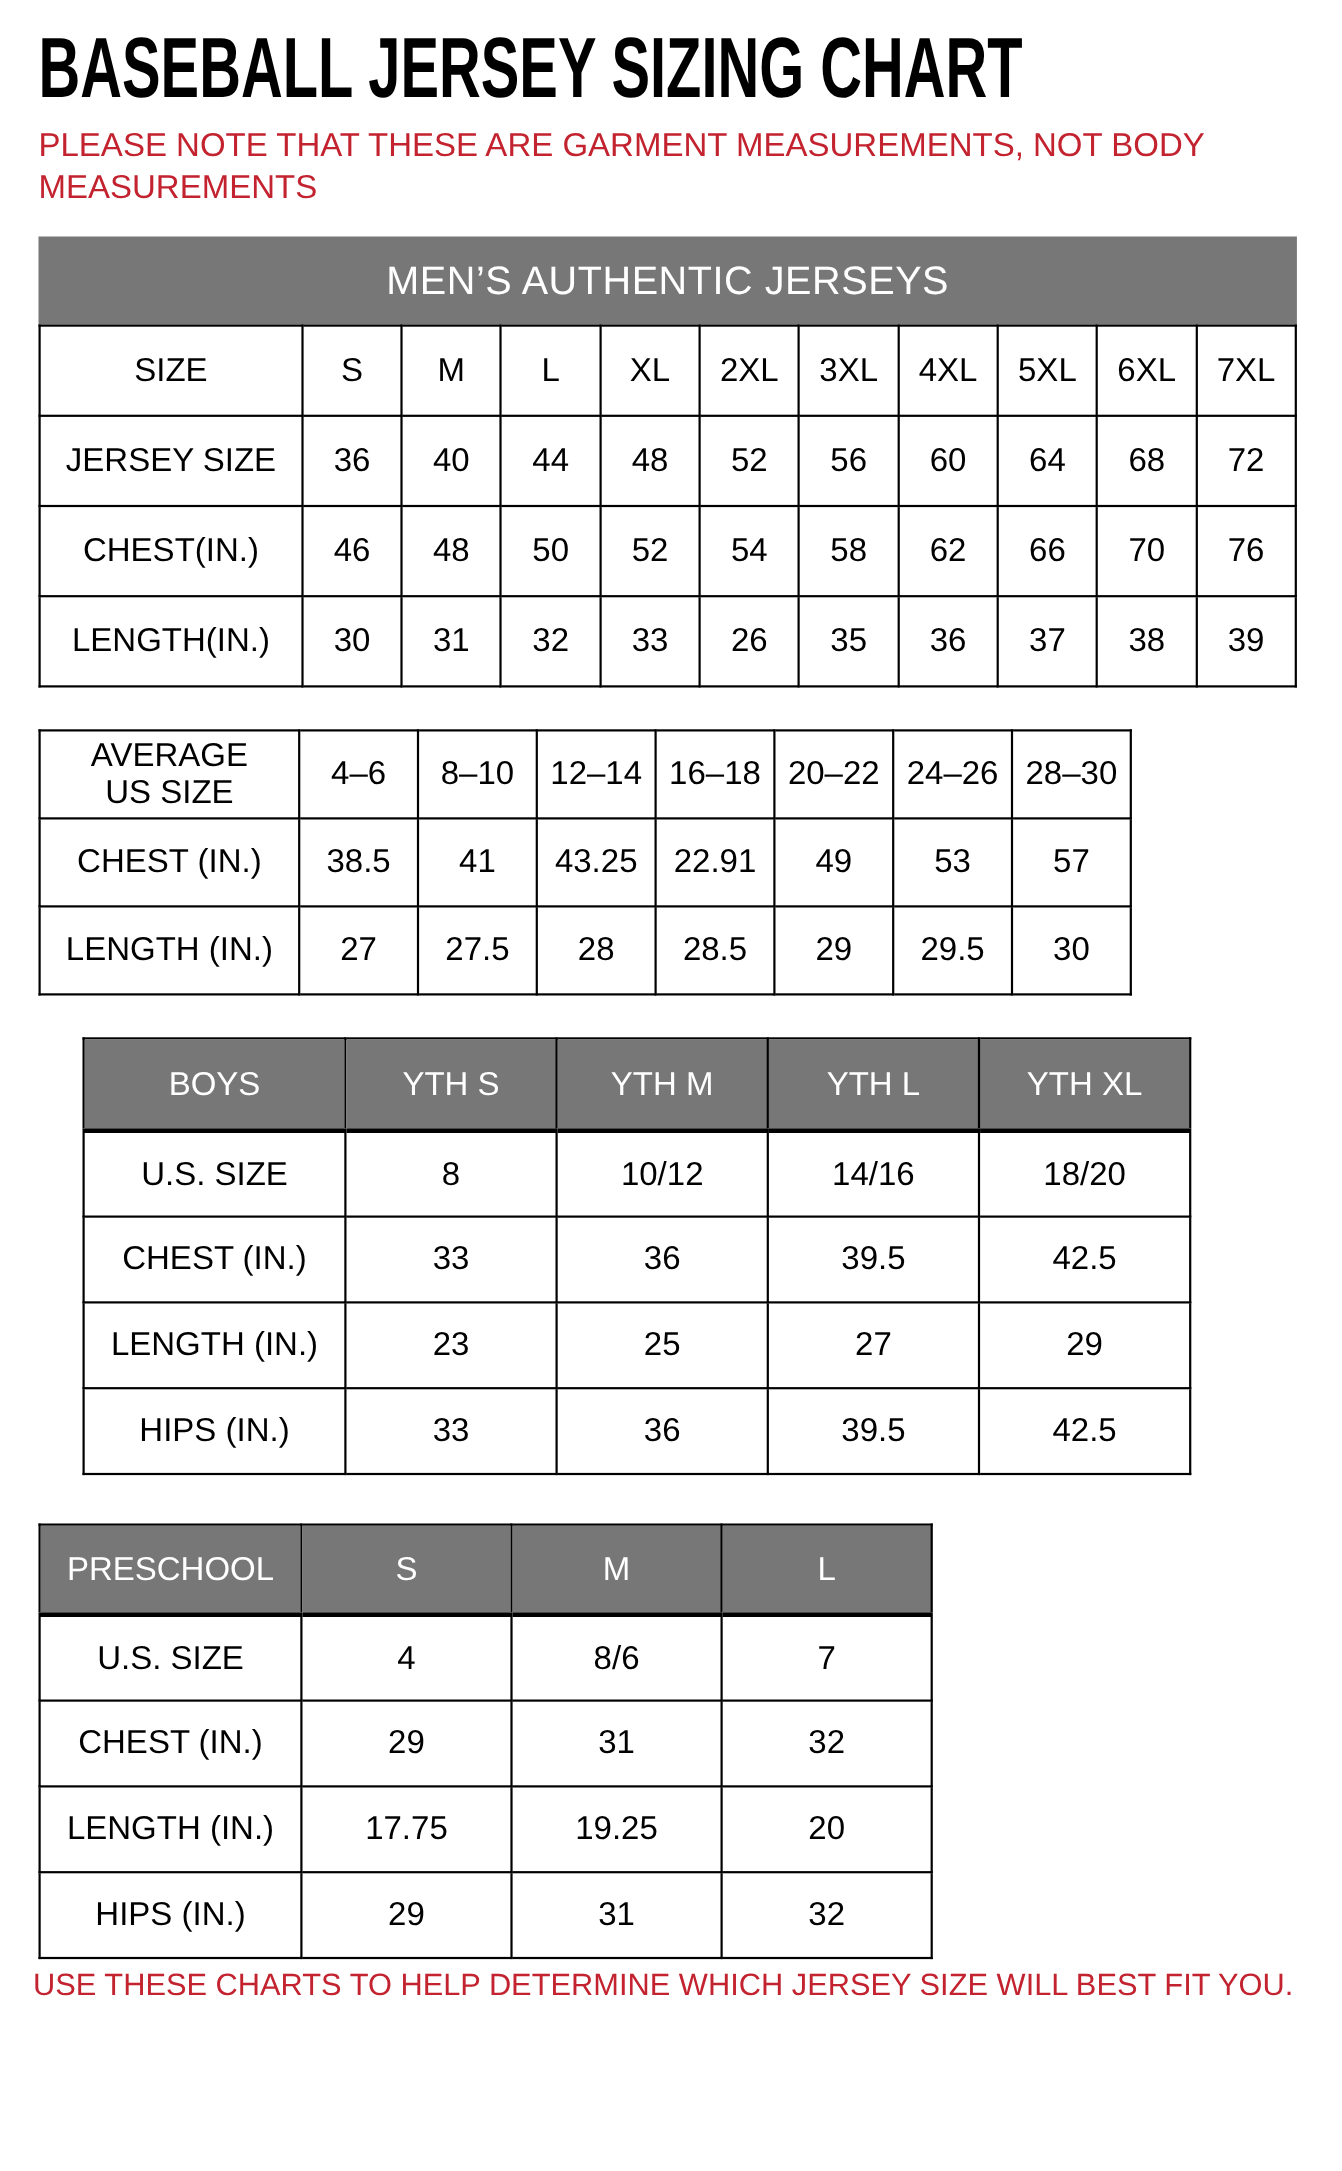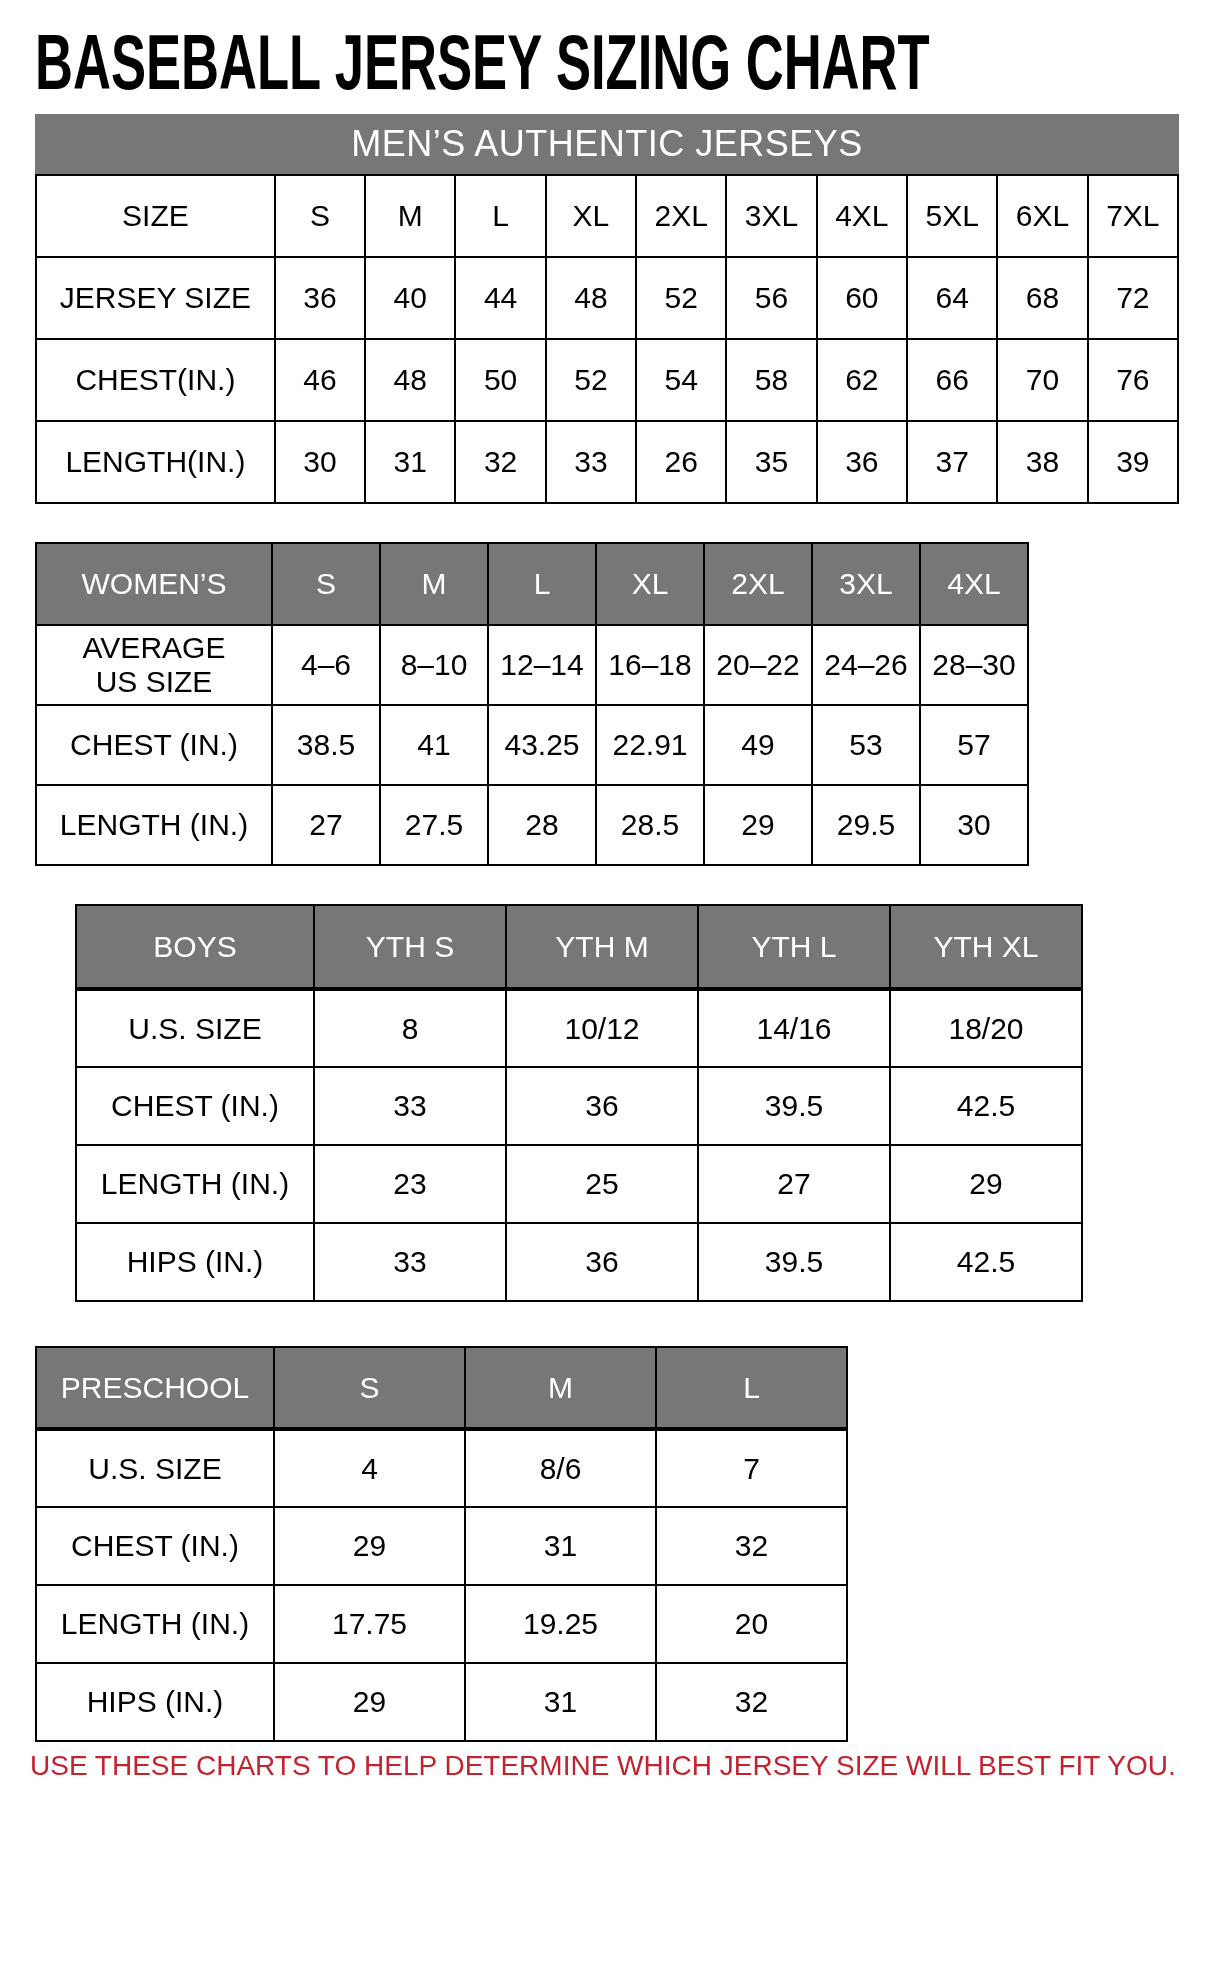--- a/index.html
+++ b/index.html
@@ -33,21 +33,21 @@
     max-width: 1150px;
     font-size: 30px;
     line-height: 1.25;
     color: #c3222f;
   }
 
   .tbl-block { margin: 0 0 38px 0; }
 
   .banner {
     width: 1144px;
-    height: 60px;
+    height: 80px;
     background: #777777;
     color: #ffffff;
     display: flex;
     align-items: center;
     justify-content: center;
     font-size: 36px;
     letter-spacing: 0.5px;
   }
 
   table.tbl {
@@ -103,20 +103,21 @@
     white-space: nowrap;
   }
 </style>
 </head>
 <body>
 
 <div class="page">
 
   <h1 class="title"><span class="title-inner">BASEBALL JERSEY SIZING CHART</span></h1>
 
+  <p class="note">PLEASE NOTE THAT THESE ARE GARMENT MEASUREMENTS, NOT BODY MEASUREMENTS</p>
 
   <section class="tbl-block">
     <div class="banner">MEN’S AUTHENTIC JERSEYS</div>
     <table class="tbl mens">
       <colgroup>
         <col class="c-label">
         <col class="c-val-m">
           <col class="c-val-m">
           <col class="c-val-m">
           <col class="c-val-m">
@@ -190,30 +191,20 @@
         <col class="c-label-w">
         <col class="c-val-w">
           <col class="c-val-w">
           <col class="c-val-w">
           <col class="c-val-w">
         <col class="c-val-w">
           <col class="c-val-w">
           <col class="c-val-w">
       </colgroup>
       <tbody>
-        <tr class="ghead">
-          <td>WOMEN’S</td>
-          <td>S</td>
-          <td>M</td>
-          <td>L</td>
-          <td>XL</td>
-          <td>2XL</td>
-          <td>3XL</td>
-          <td>4XL</td>
-        </tr>
         <tr>
           <td class="lbl two-line"><span>AVERAGE</span><br><span>US SIZE</span></td>
           <td>4–6</td>
           <td>8–10</td>
           <td>12–14</td>
           <td>16–18</td>
           <td>20–22</td>
           <td>24–26</td>
           <td>28–30</td>
         </tr>

